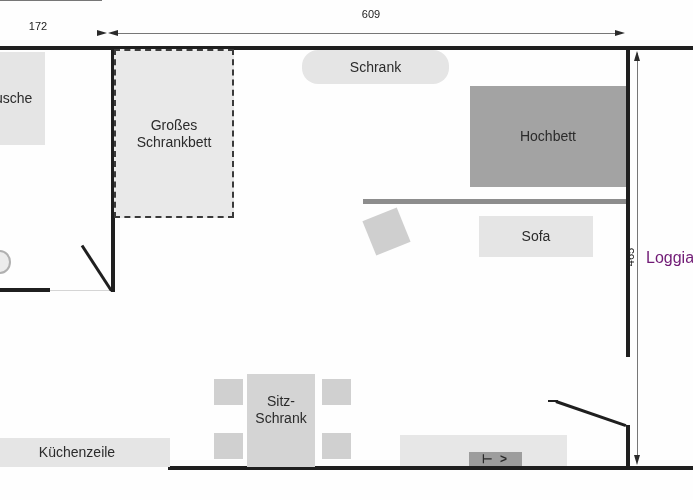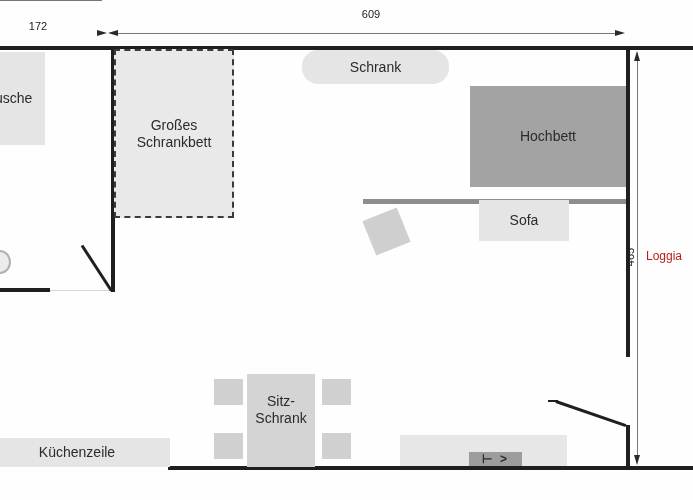--- a/index.html
+++ b/index.html
@@ -19,21 +19,21 @@
   .dashed-furn{border:2px dashed #3a3a3a;background:#e9e9e9;}
   .dimline{position:absolute;background:var(--dim_line,#777);}
   .dimlabel{position:absolute;font-size:11px;text-align:center;color:#222;}
   .arrow{position:absolute;width:0;height:0;}
   .arrow.r{border-top:3.5px solid transparent;border-bottom:3.5px solid transparent;border-left:10px solid #2a2a2a;}
   .arrow.l{border-top:3.5px solid transparent;border-bottom:3.5px solid transparent;border-right:10px solid #2a2a2a;}
   .arrow.u{border-left:3.5px solid transparent;border-right:3.5px solid transparent;border-bottom:10px solid #2a2a2a;}
   .arrow.d{border-left:3.5px solid transparent;border-right:3.5px solid transparent;border-top:10px solid #2a2a2a;}
   .doorline{position:absolute;background:var(--wall,#1f1f1f);}
   .threshold{position:absolute;background:#d5d5d5;}
-  .roomlabel{position:absolute;font-size:12px;color:#b91c1c;}
+  .roomlabel{position:absolute;font-size:16px;color:#701a75;}
   .heater{position:absolute;background:var(--heater,#9d9d9d);display:flex;align-items:center;justify-content:center;
           font-size:12px;font-weight:bold;color:#2a2a2a;letter-spacing:2px;}
   .graybar{position:absolute;background:var(--bar,#8d8d8d);}
   .basin{position:absolute;border:2px solid #b0b0b0;background:#ececec;border-radius:50%;}
 </style>
 </head>
 <body>
 
 <div class="plan">
 
@@ -78,21 +78,21 @@
   </div>
 
   <div class="furn" style="left:470px;top:50px;width:156px;height:101px;background:#a3a3a3;margin-top:36px;">
     <div>Hochbett</div>
   </div>
 
   <div class="graybar" style="left:363px;top:199px;width:263px;height:5px;"></div>
 
   <div class="furn mid" style="left:368px;top:213px;width:37px;height:37px;transform:rotate(-22deg);background:#cfcfcf;"></div>
 
-  <div class="furn" style="left:479px;top:200px;width:90px;height:41px;align-items:center;">
+  <div class="furn" style="left:479px;top:216px;width:114px;height:41px;align-items:center;">
     <div>Sofa</div>
   </div>
 
   <div class="furn mid" style="left:214px;top:379px;width:29px;height:26px;"></div>
   <div class="furn mid" style="left:322px;top:379px;width:29px;height:26px;"></div>
   <div class="furn mid" style="left:214px;top:433px;width:29px;height:26px;"></div>
   <div class="furn mid" style="left:322px;top:433px;width:29px;height:26px;"></div>
   <div class="furn mid" style="left:247px;top:374px;width:68px;height:93px;background:#d4d4d4;padding-bottom:22px;box-sizing:border-box;">
     <div>Sitz-</div>
     <div>Schrank</div>

